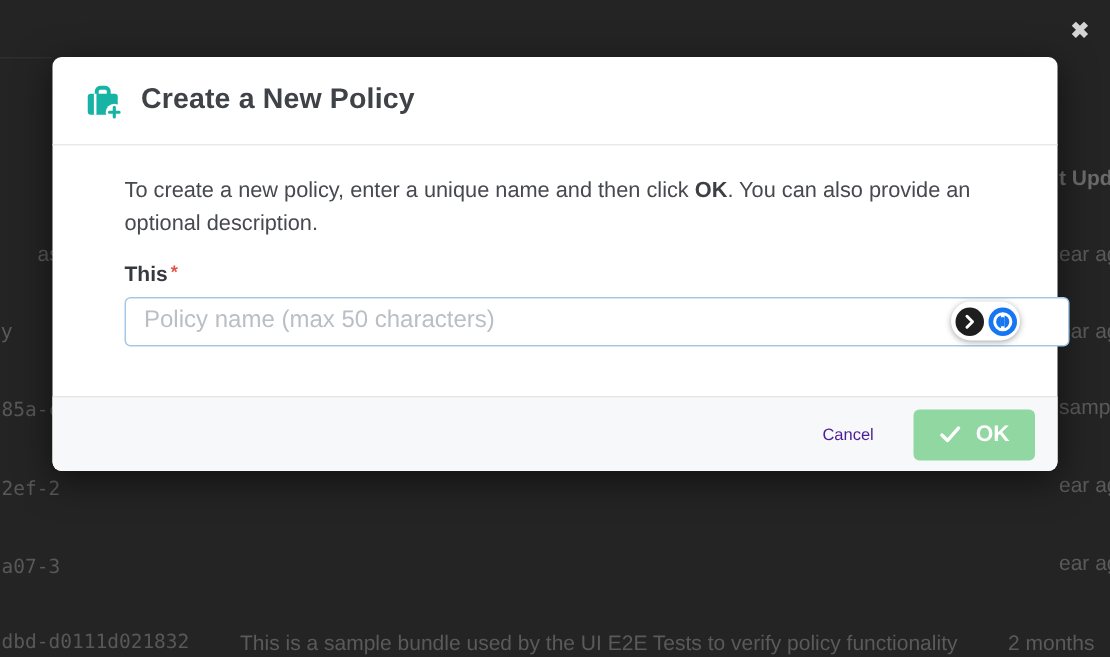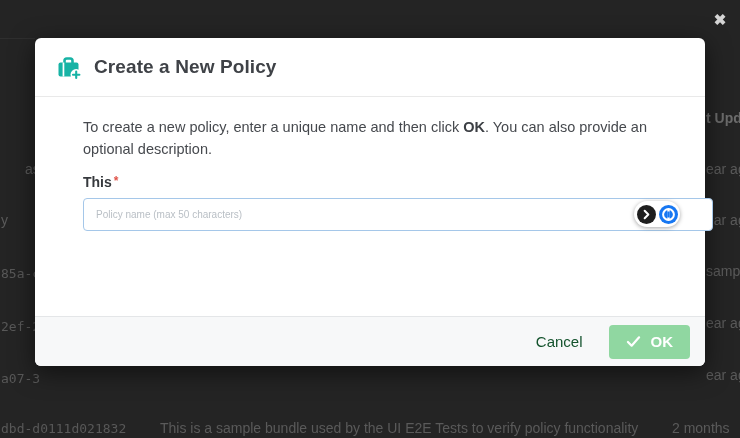--- a/index.html
+++ b/index.html
@@ -33,21 +33,21 @@
     font-size: 15px;
     font-weight: bold;
     cursor: pointer;
     z-index: 3;
   }
 
   
   .modal {
     position: absolute;
     left: 35px; top: 38px;
-    width: 670px; height: 328px;
+    width: 670px; height: 276px;
     background: #ffffff;
     border-radius: 6px;
     box-shadow: 0 6px 24px rgba(0,0,0,0.55);
     z-index: 2;
   }
   .modal-header {
     display: flex;
     align-items: center;
     gap: 12px;
     height: 59px;
@@ -79,21 +79,21 @@
   }
   .req { color: #e0544a; font-size: 12px; vertical-align: top; margin-left: 2px; }
 
   .input-wrap { position: relative; margin-bottom: 16px; }
   .name-input {
     width: 630px;
     height: 33px;
     border: 1px solid #a5c7e9;
     border-radius: 4px;
     padding: 0 56px 0 12px;
-    font-size: 10px;
+    font-size: 16px;
     font-family: "Liberation Sans", sans-serif;
     color: #0c4a6e;
     outline: none;
   }
   .name-input::placeholder, .desc-input::placeholder { color: #b9bfc5; opacity: 1; }
 
   .ext-pill {
     position: absolute;
     right: 5px; top: 50%;
     transform: translateY(-50%);
@@ -129,22 +129,22 @@
     background: #f7f8f9;
     border-top: 1px solid #e4e6e8;
     border-radius: 0 0 6px 6px;
     display: flex;
     align-items: center;
     justify-content: flex-end;
     padding-right: 15px;
     gap: 26px;
   }
   .cancel-link {
-    font-size: 15px;
-    color: #14532d;
+    font-size: 11px;
+    color: #4c1d95;
     cursor: pointer;
   }
   .ok-button {
     display: flex;
     align-items: center;
     gap: 10px;
     height: 34px;
     padding: 0 17px;
     background: #90d7a1;
     border: none;

